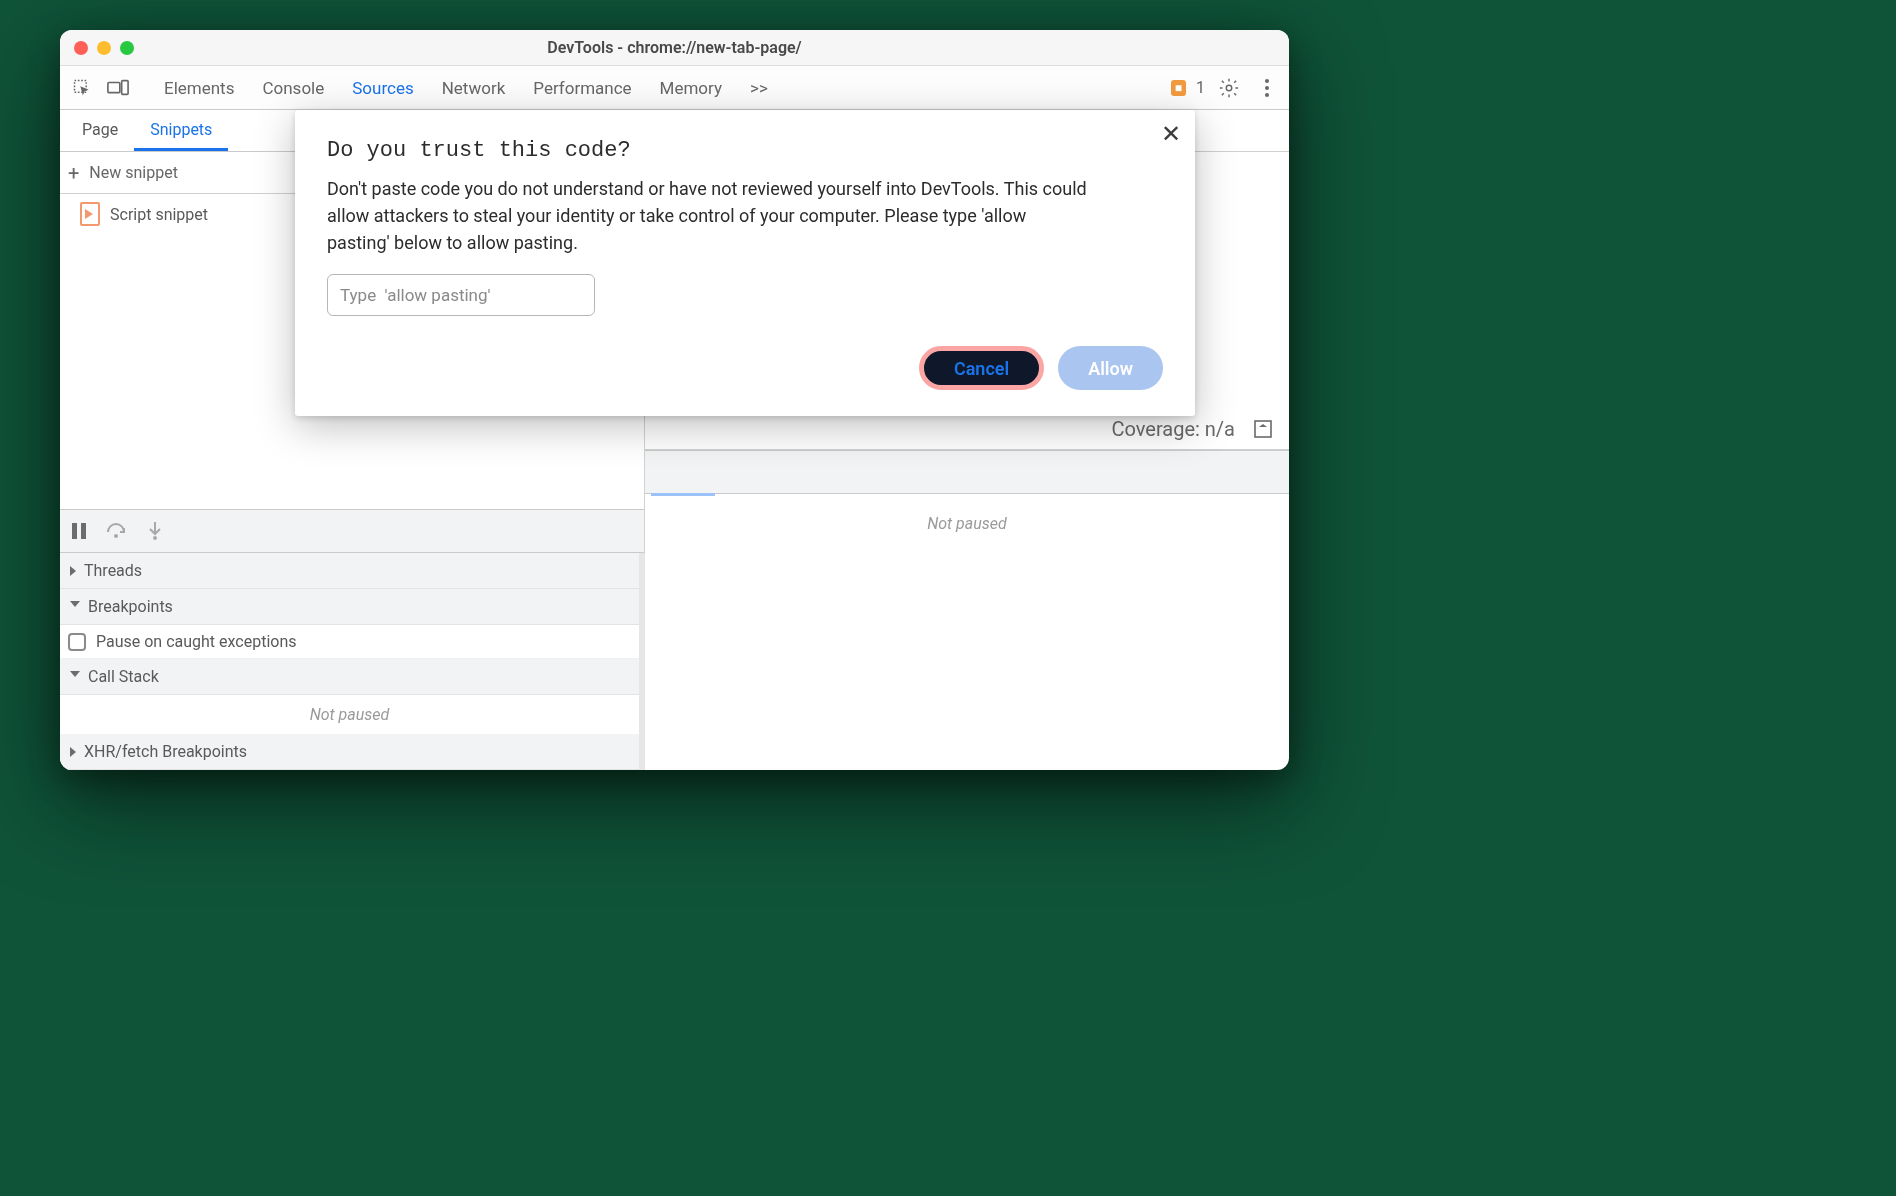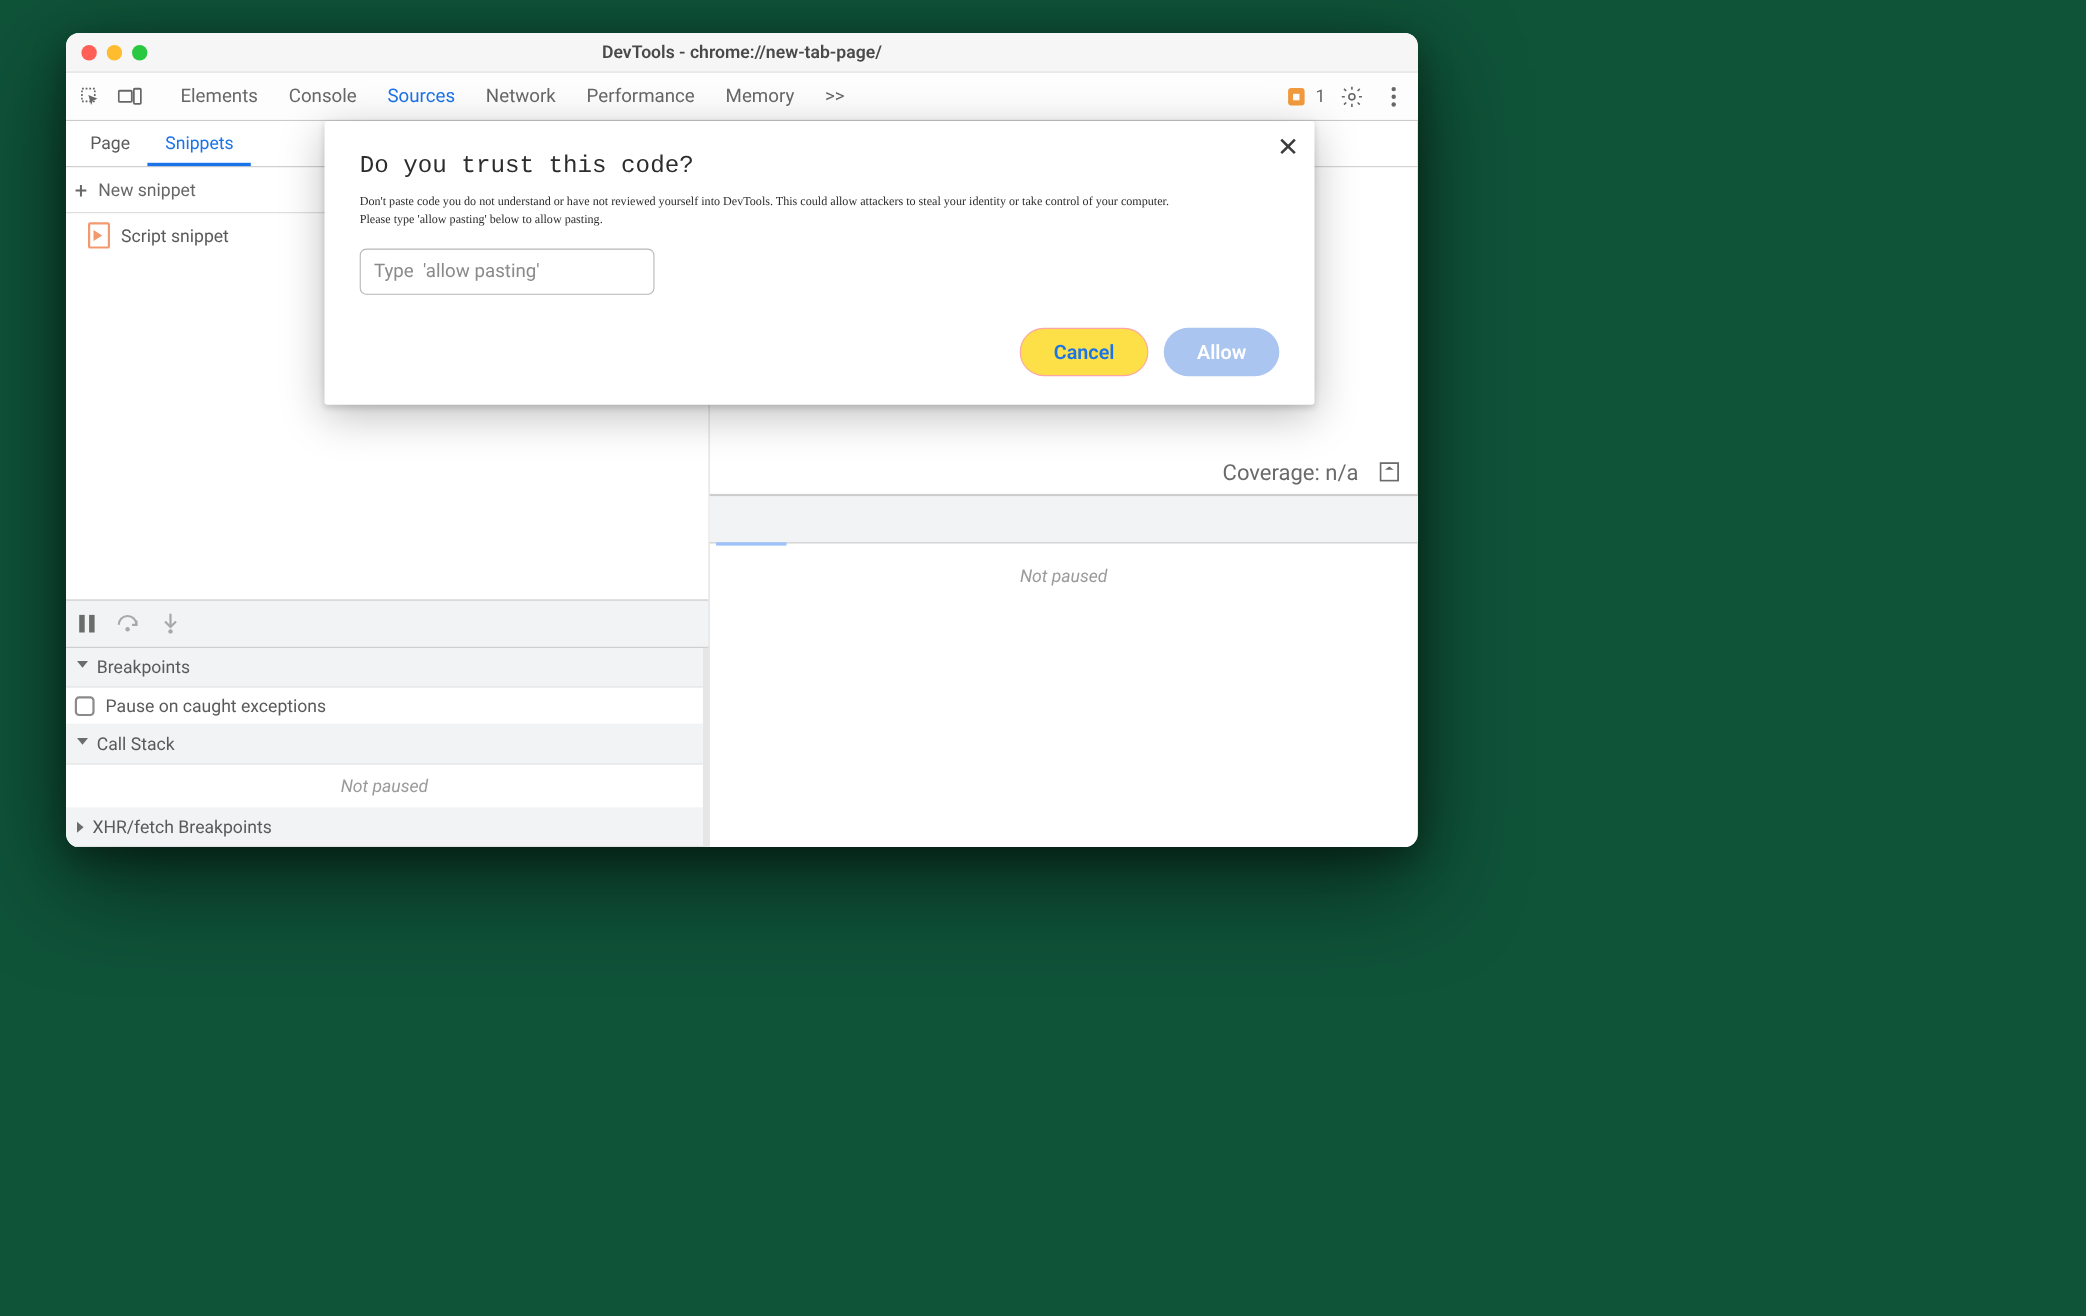--- a/index.html
+++ b/index.html
@@ -196,41 +196,41 @@
       box-shadow: 0 10px 40px rgba(0,0,0,0.25), 0 2px 6px rgba(0,0,0,0.15);
       padding: 28px 32px 26px 32px;
       z-index: 50;
     }
     .dialog-close {
       position: absolute; top: 12px; right: 14px;
       font-size: 24px; color: #3c3c3c; cursor: pointer;
       line-height: 1;
     }
     .dialog-title { font-size: 22px; font-weight: 400; color: #2c2c2c; margin-bottom: 12px; font-family: Liberation Mono, monospace; }
-    .dialog-body { font-size: 11px; color: #2c2c2c; line-height: 1.5; margin-bottom: 18px; max-width: 760px; font-family: Liberation Serif, serif; }
+    .dialog-body { font-size: 18px; color: #2c2c2c; line-height: 1.5; margin-bottom: 18px; max-width: 760px; }
     .dialog-input {
       width: 268px; height: 42px;
       border: 1px solid #b7b7b7; border-radius: 6px;
       padding: 0 12px; font-size: 17px; color: #555;
       font-family: inherit;
     }
     .dialog-input::placeholder { color: #8a8a8a; }
     .dialog-actions {
       display: flex; justify-content: flex-end; gap: 14px;
       margin-top: 30px;
     }
     .btn {
       height: 44px; border-radius: 22px; padding: 0 30px;
       font-size: 18px; font-weight: 600; cursor: pointer;
       display: flex; align-items: center; justify-content: center;
       border: none; font-family: inherit;
     }
     .btn-cancel {
-      background: #fde047; color: #1a73e8;
-      border: 1px solid #fca5a5;
+      background: #0f172a; color: #1a73e8;
+      border: 5px solid #fca5a5;
     }
     .btn-allow {
       background: #aac5f0; color: #fff;
     }
 
     .gear-svg, .dots-svg, .expand-svg { fill: none; stroke: currentColor; stroke-width: 1.6; }
     .inspect-svg, .device-svg { stroke: currentColor; fill: none; stroke-width: 1.8; }
   </style>
 </head>
 <body>
@@ -322,20 +322,24 @@
         <div class="dbg-icon" style="opacity:.55">
           <svg width="14" height="20" viewBox="0 0 14 20" fill="none" stroke="#6c6c6c" stroke-width="2">
               <path d="M7 1 V12"></path>
               <path d="M2 8 L7 13 L12 8"></path>
               <circle cx="7" cy="17" r="2" fill="#6c6c6c" stroke="none"></circle>
             </svg>
         </div>
       </div>
 
       <div class="debug-left">
+        <div class="section-header">
+          <span class="caret"></span>
+          <span>Threads</span>
+        </div>
         <div class="section-header">
           <span class="caret down"></span>
           <span>Breakpoints</span>
         </div>
         <div class="checkbox-row">
           <div class="checkbox"></div>
           <span>Pause on caught exceptions</span>
         </div>
         <div class="section-header">
           <span class="caret down"></span>

